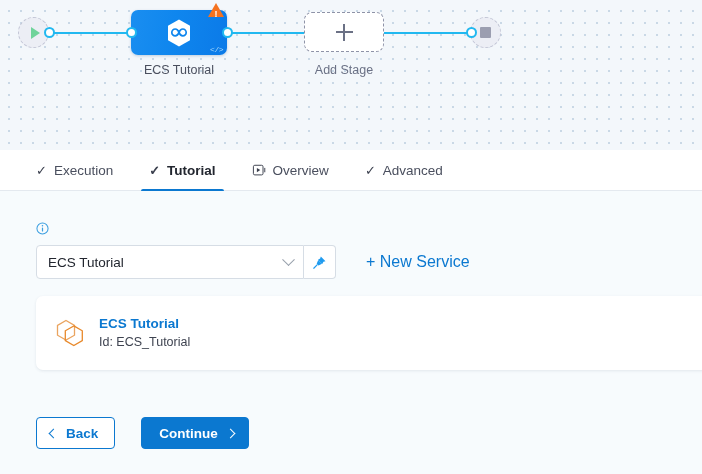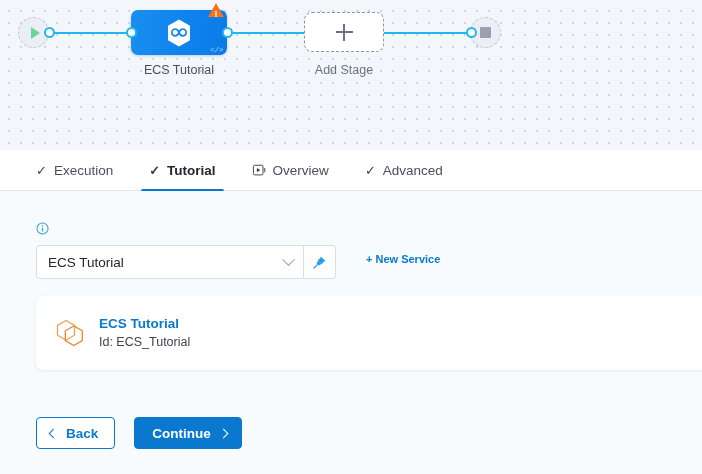--- a/index.html
+++ b/index.html
@@ -165,41 +165,41 @@
     width: 32px; height: 34px;
     background: #ffffff; border: 1px solid #d6dde5; border-left: none;
     border-radius: 0 4px 4px 0;
     display: flex; align-items: center; justify-content: center;
     cursor: pointer;
   }
   .pin-ico { width: 15px; height: 15px; display: block; }
 
   .new-service {
     position: absolute; left: 366px; top: 253px;
-    font-size: 11px; font-weight: bold; color: #0b78d0; cursor: pointer;
+    font-size: 16px; font-weight: normal; color: #0b78d0; cursor: pointer;
     white-space: nowrap;
   }
 
   
   .service-card {
     position: absolute; left: 36px; top: 296px;
     width: 700px; height: 74px;
     background: #ffffff; border-radius: 7px;
     box-shadow: 0 1px 3px rgba(40,60,90,0.10);
     display: flex; align-items: center; padding-left: 20px; gap: 15px;
   }
   .cube-ico { width: 28px; height: 30px; display: block; flex: none; }
   .svc-title {
     font-size: 13.5px; font-weight: bold; color: #0b78d0; cursor: pointer;
     line-height: 1.35;
   }
   .svc-id { font-size: 12.5px; color: #3e4350; line-height: 1.35; }
 
   
-  .btn-row { position: absolute; left: 36px; top: 417px; display: flex; gap: 19px; }
+  .btn-row { position: absolute; left: 36px; top: 417px; display: flex; gap: 26px; }
   .btn {
     height: 32px; border-radius: 4px;
     display: flex; align-items: center; gap: 8px;
     font-size: 13.5px; font-weight: bold; cursor: pointer;
   }
   .btn-back {
     background: #ffffff; border: 1px solid #0b78d0; color: #0b78d0;
     padding: 0 16px 0 13px;
   }
   .btn-continue {

